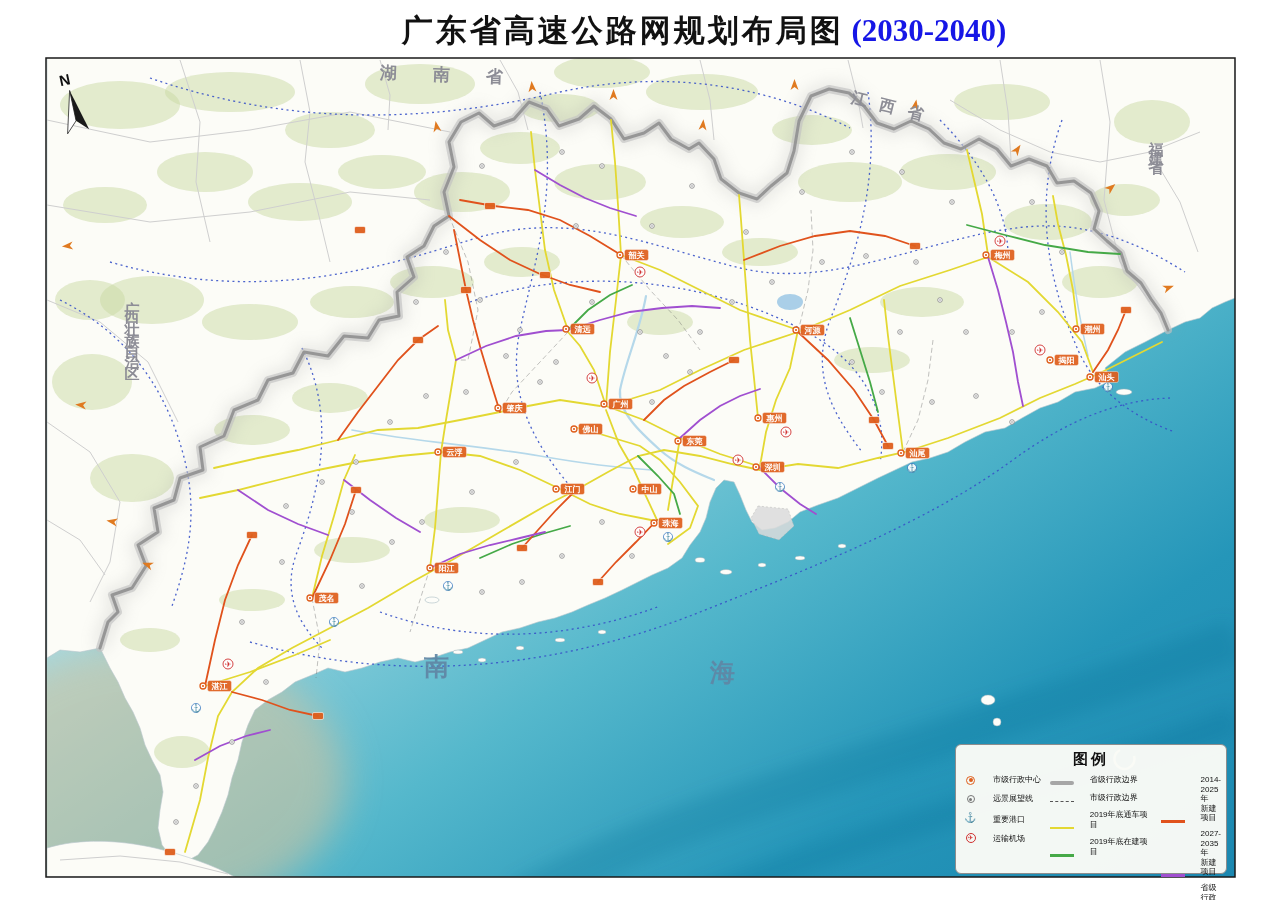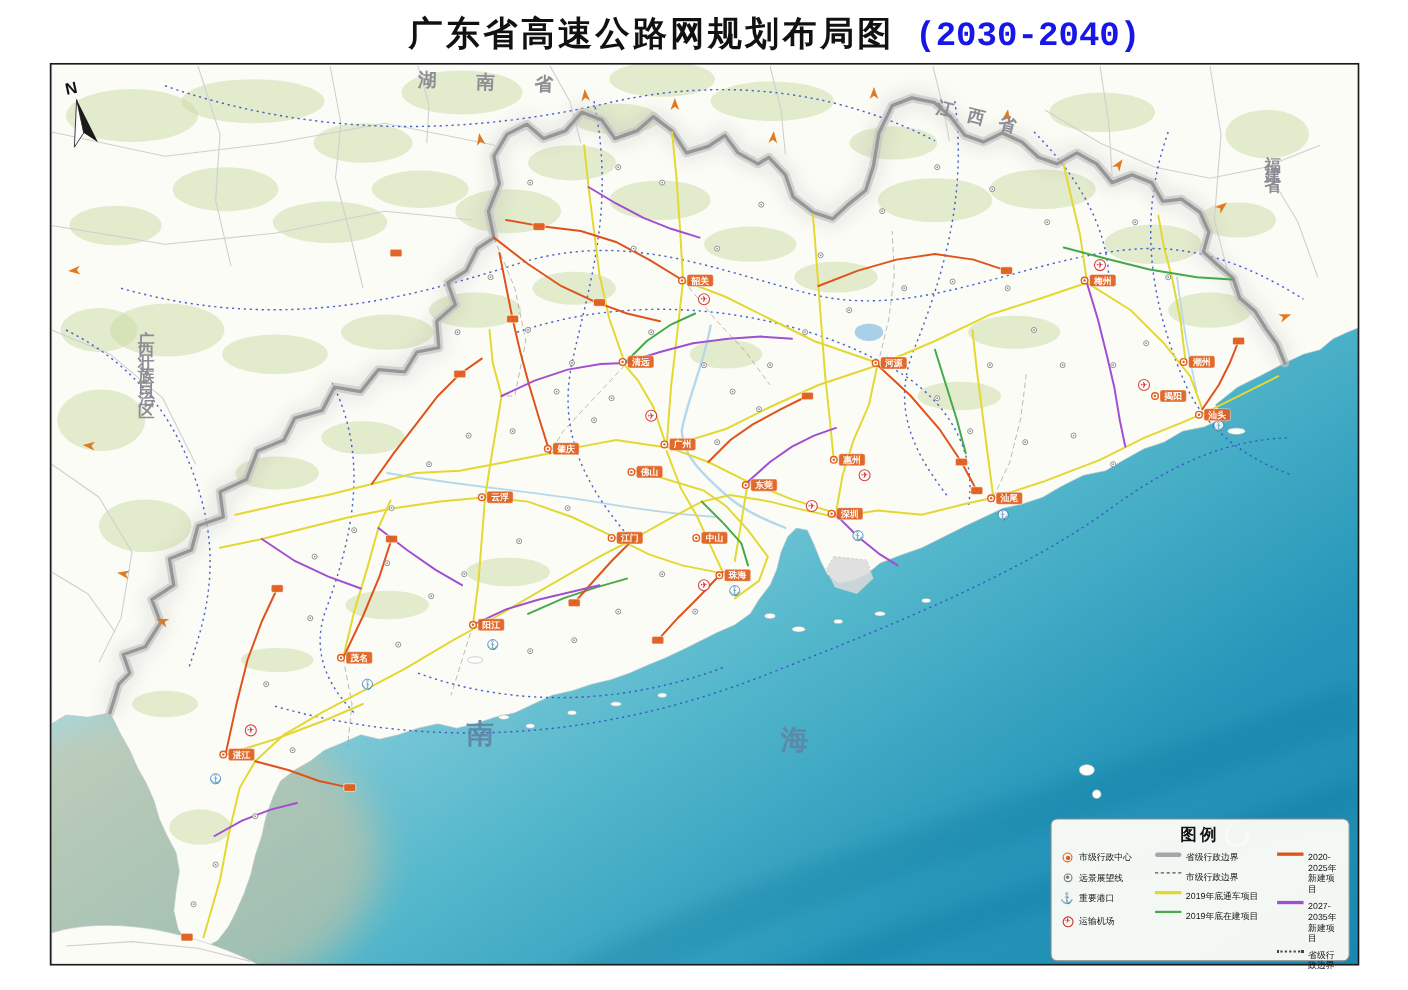--- a/index.html
+++ b/index.html
@@ -2,21 +2,21 @@
 <html style="--opened: #e3d832; --construction: #45a947; --new2025: #e0521c; --new2035: #a04fd0; --future: #3752c8; --city_tag: #df5f1d; --year: #1616e6; --boundary: #969696;"><head>
 <meta charset="utf-8">
 <style>
   html,body{margin:0;padding:0}
   body{width:1280px;height:900px;position:relative;background:#fff;overflow:hidden;
        font-family:"Liberation Sans",sans-serif;}
   
   .map-title{position:absolute;top:10px;left:0;width:100%;text-align:center;
     transform:translateX(64px);font-family:"DejaVu Serif",serif;font-weight:700;
     font-size:31px;letter-spacing:3px;color:#111;z-index:8;white-space:nowrap}
-  .map-title .yr{color:var(--year);letter-spacing:0;font-family:Liberation Mono, monospace;font-weight:700}
+  .map-title .yr{color:var(--year);letter-spacing:0;font-family:Liberation Serif, serif;font-weight:700}
   
   #map{position:absolute;left:0;top:0;z-index:1}
   .frame-rect{fill:none;stroke:#1a1a1a;stroke-width:1.5}
   .sea{fill:url(#seaG)}
   .land{fill:#fcfcf7;stroke:#b9c6cc;stroke-width:.6}
   .terrain{fill:#c9d9a4;opacity:.5}
   .river{fill:none;stroke:#b5d8ea;stroke-linecap:round}
   .lake{fill:#aacfe8}
   .island{fill:#fdfdf9;stroke:#9ab0b8;stroke-width:.5}
   .hk{fill:#dcdcdc;opacity:.85;stroke:#aaa;stroke-width:.5;stroke-dasharray:2 2}
@@ -57,21 +57,21 @@
   .sea-hai{left:710px;top:656px}
   
   .legend{position:absolute;left:955px;top:744px;width:272px;height:130px;z-index:6;
     background:rgba(252,252,247,.96);border:1px solid #8d8d8d;border-radius:6px;box-sizing:border-box}
   .legend-title{text-align:center;font-weight:bold;font-size:15px;padding-top:5px;letter-spacing:3px;color:#111}
   .legend-grid{display:flex;padding:6px 5px 0 8px;gap:5px}
   .lcol{display:flex;flex-direction:column}
   .lcol1{width:84px;gap:9px}
   .lcol2{width:110px;gap:8px}
   .lcol3{width:62px;gap:6px}
-  .lrow{display:flex;align-items:flex-start;gap:4px;font-size:8px;color:#111;line-height:1.2}
+  .lrow{display:flex;align-items:flex-end;gap:16px;font-size:8px;color:#111;line-height:1.2}
   .sym{width:13px;display:flex;justify-content:center;align-items:center;flex:none}
   .line{width:24px;flex:none}
   .l-prov{height:3.5px;background:#a6a6a6;border-radius:2px}
   .l-cityb{border-top:1.6px dashed #555;height:0}
   .l-open{height:2.5px;background:var(--opened)}
   .l-constr{height:2.5px;background:var(--construction)}
   .l-2025{height:2.5px;background:var(--new2025)}
   .l-2035{height:2.5px;background:var(--new2035)}
   .l-future{border-top:2px dotted #444;height:0}
   .ic-city{width:7px;height:7px;border:1.6px solid var(--city_tag);border-radius:50%;position:relative;display:inline-block}
@@ -848,21 +848,21 @@
       <div class="lrow">
         <span class="line l-constr"></span>
         <span>2019年底在建项目</span>
       </div>
     </div>
 
     <div class="lcol lcol3">
       <div class="lrow">
         <span class="line l-2025"></span>
         <span>
-          <span class="tl">2020-2025年</span>
+          <span class="tl">2014-2025年</span>
           <span class="tl">新建项目</span>
         </span>
       </div>
       <div class="lrow">
         <span class="line l-2035"></span>
         <span>
           <span class="tl">2027-2035年</span>
           <span class="tl">新建项目</span>
         </span>
       </div>

